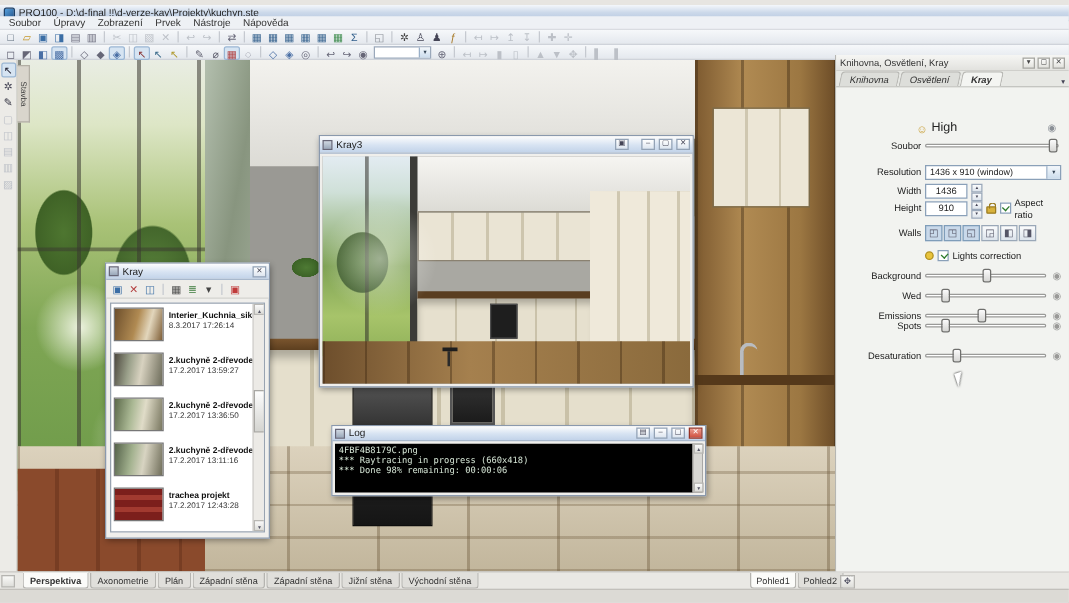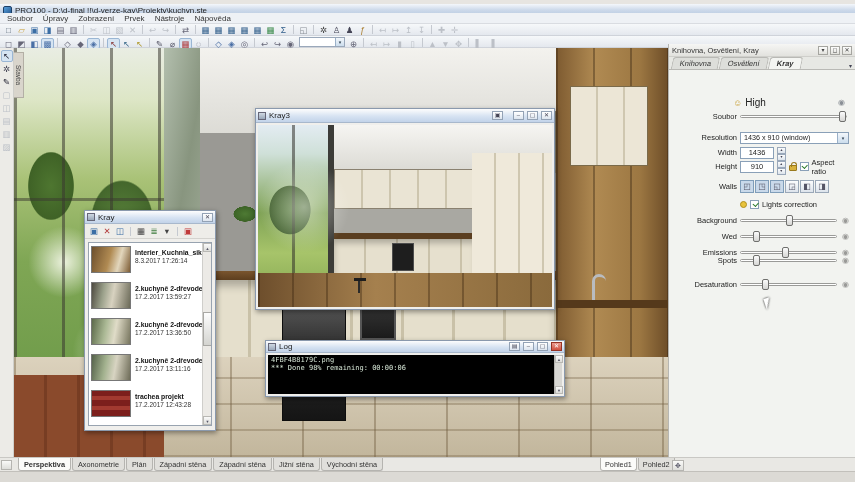--- a/index.html
+++ b/index.html
@@ -505,20 +505,21 @@
     <div class="win-title">
       <span class="wico"></span>
       <span class="wt-text">Log</span>
       <span class="win-btn">▤</span>
       <span class="win-btn">–</span>
       <span class="win-btn">▢</span>
       <span class="win-btn red">✕</span>
     </div>
     <div class="log-body">
       <div class="log-line">4FBF4B8179C.png</div>
+      <div class="log-line">*** Raytracing in progress (660x418)</div>
       <div class="log-line">*** Done 98% remaining: 00:00:06</div>
     </div>
     <div class="log-scroll">
       <span class="sb-btn sb-up">▲</span>
       <span class="sb-btn sb-dn">▼</span>
     </div>
   </div>
 
   <div class="bottom-bar">
     <span class="corner-btn"></span>

